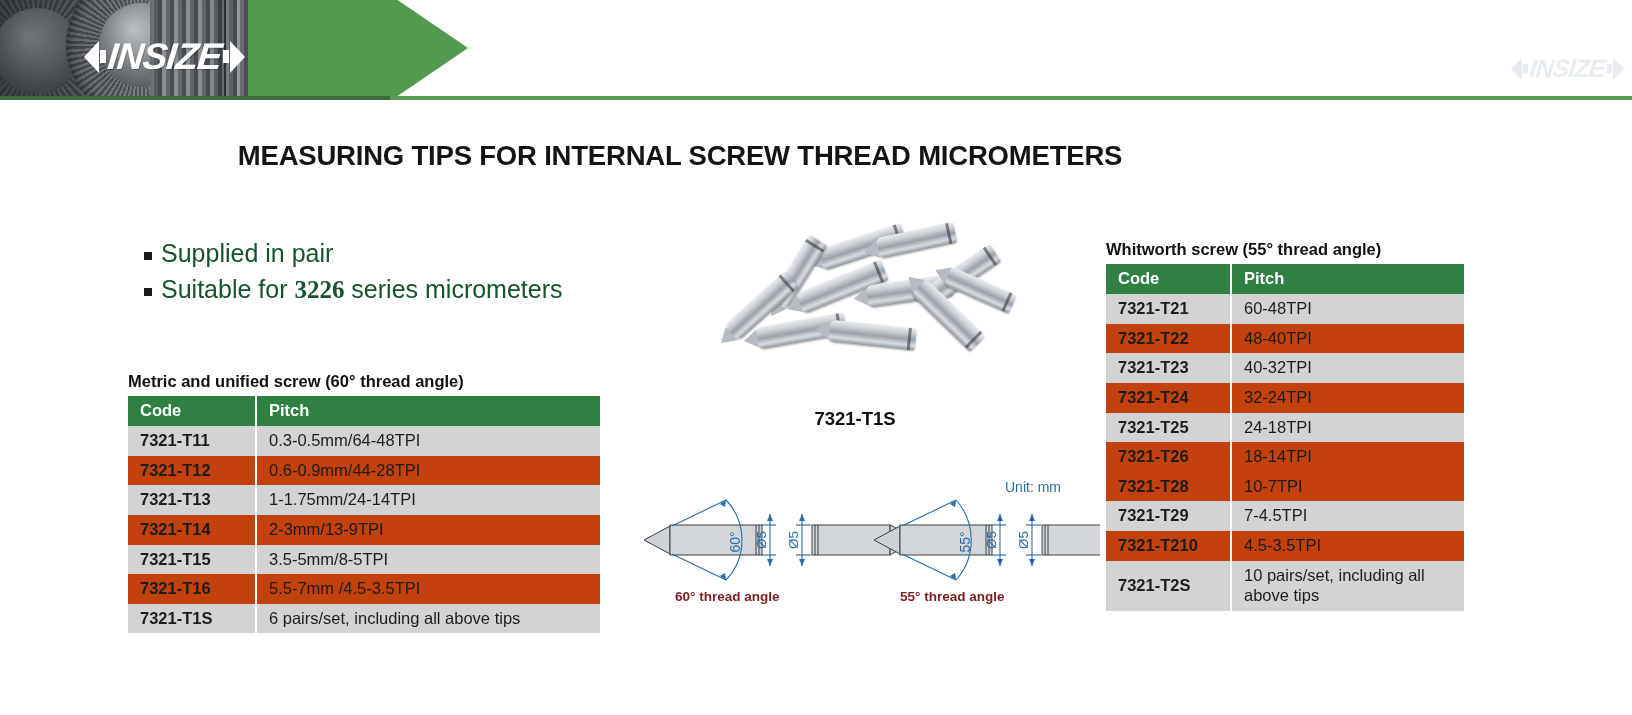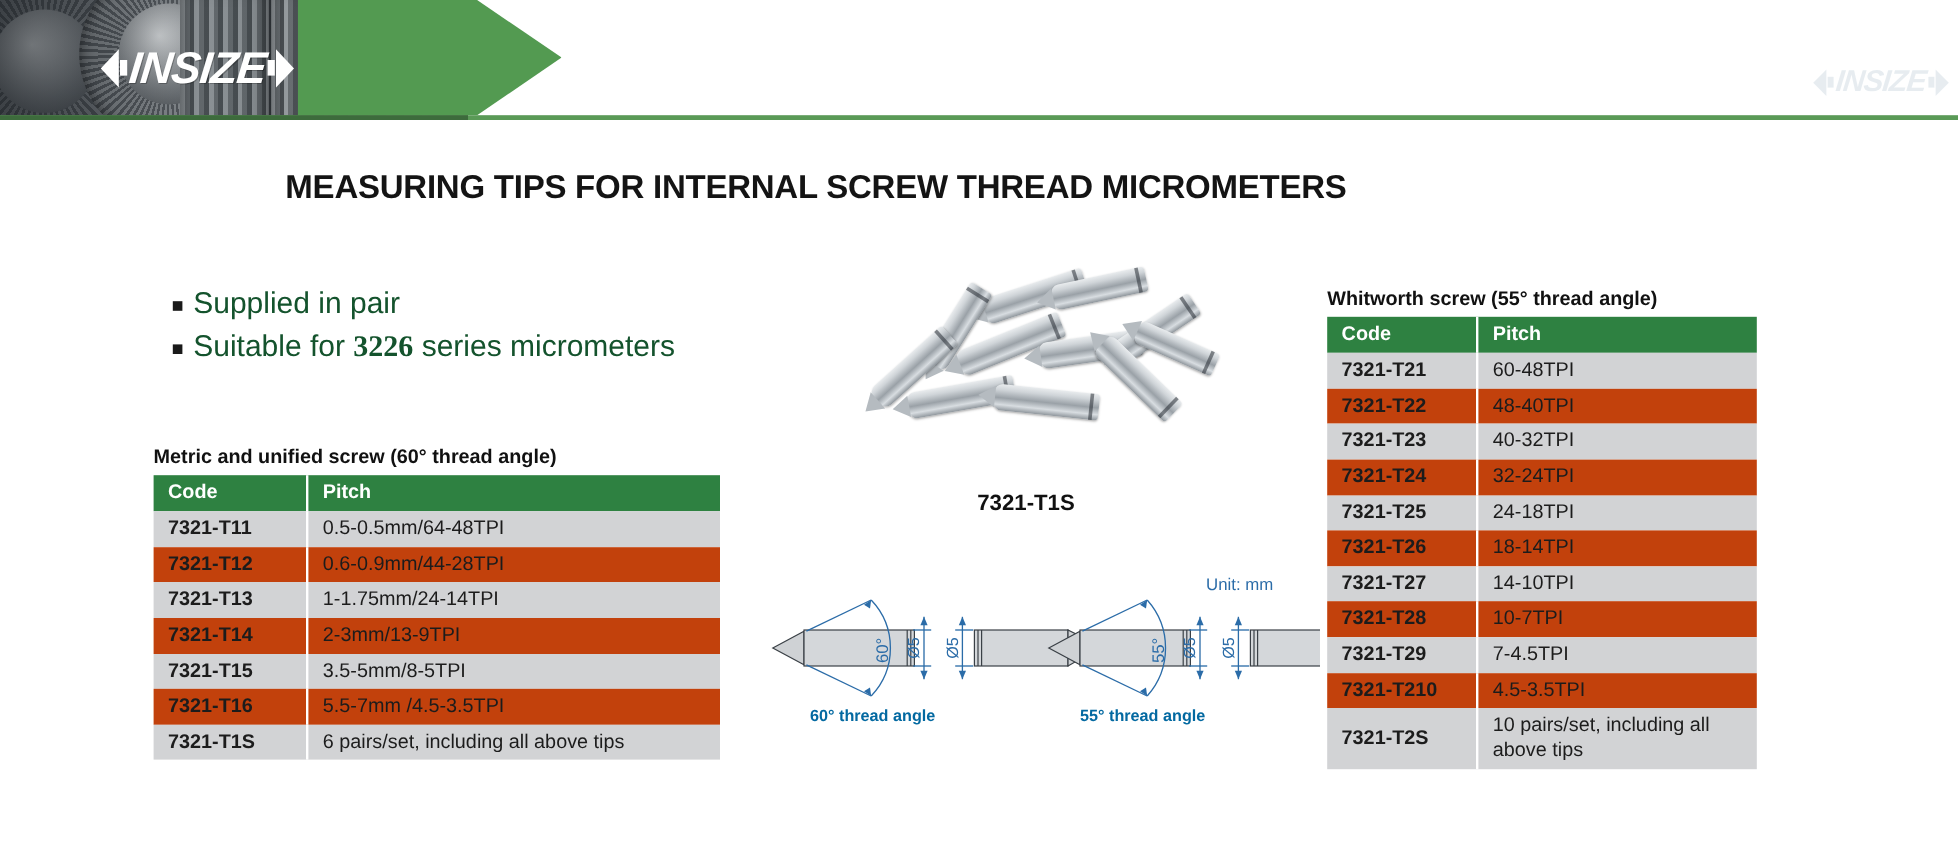--- a/index.html
+++ b/index.html
@@ -203,21 +203,21 @@
     background: rgba(40,46,52,.55);
   }
   .photo-caption {
     position: absolute; left: 700px; top: 408px; width: 310px;
     text-align: center; font-size: 18.5px; font-weight: bold; color: #111;
   }
 
   
   .tech { position: absolute; left: 630px; top: 470px; width: 470px; height: 150px; }
   .tech-caption {
-    position: absolute; font-size: 13.5px; font-weight: bold; color: #0369a1;
+    position: absolute; font-size: 13.5px; font-weight: bold; color: #7f1d1d;
     white-space: nowrap;
   }
   .unit-label {
     position: absolute; left: 1005px; top: 479px;
     font-size: 14px; color: #2b6ca8;
   }
 
   svg { display: block; }
 </style>
 </head>
@@ -278,21 +278,21 @@
         </colgroup>
       <thead>
         <tr>
           <th class="th-code">Code</th>
           <th>Pitch</th>
         </tr>
       </thead>
       <tbody>
           <tr class="odd">
             <td class="c-code">7321-T11</td>
-            <td class="c-pitch">0.5-0.5mm/64-48TPI</td>
+            <td class="c-pitch">0.3-0.5mm/64-48TPI</td>
           </tr>
           <tr class="even">
             <td class="c-code">7321-T12</td>
             <td class="c-pitch">0.6-0.9mm/44-28TPI</td>
           </tr>
           <tr class="odd">
             <td class="c-code">7321-T13</td>
             <td class="c-pitch">1-1.75mm/24-14TPI</td>
           </tr>
           <tr class="even">
@@ -345,24 +345,20 @@
             <td class="c-code">7321-T24</td>
             <td class="c-pitch">32-24TPI</td>
           </tr>
           <tr class="odd">
             <td class="c-code">7321-T25</td>
             <td class="c-pitch">24-18TPI</td>
           </tr>
           <tr class="even">
             <td class="c-code">7321-T26</td>
             <td class="c-pitch">18-14TPI</td>
-          </tr>
-          <tr class="odd">
-            <td class="c-code">7321-T27</td>
-            <td class="c-pitch">14-10TPI</td>
           </tr>
           <tr class="even">
             <td class="c-code">7321-T28</td>
             <td class="c-pitch">10-7TPI</td>
           </tr>
           <tr class="odd">
             <td class="c-code">7321-T29</td>
             <td class="c-pitch">7-4.5TPI</td>
           </tr>
           <tr class="even">

